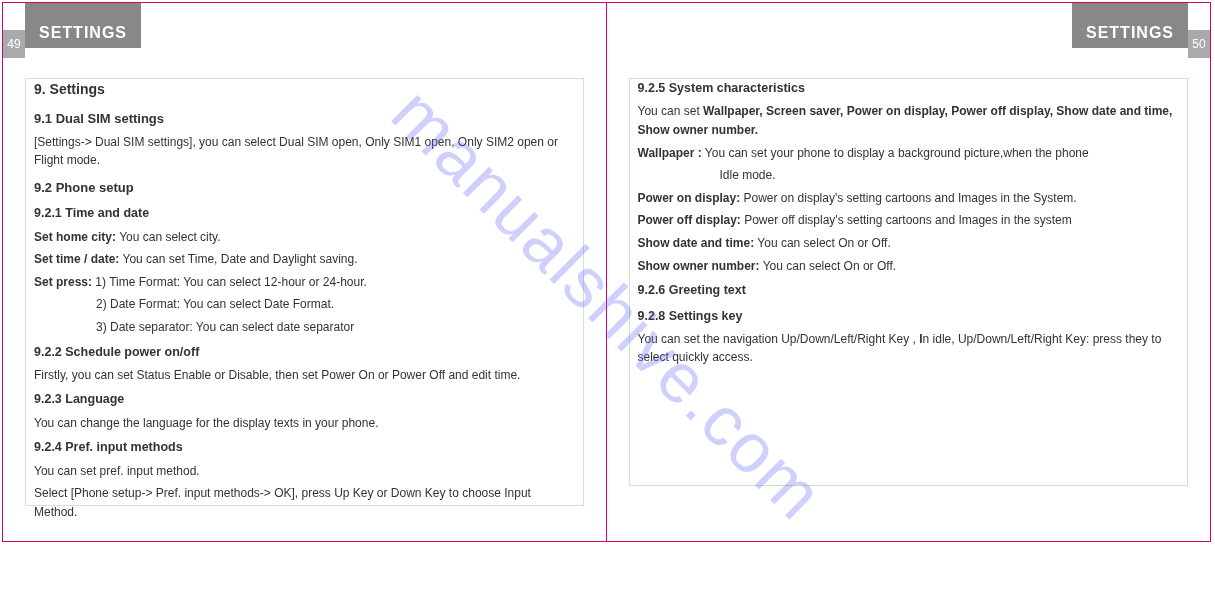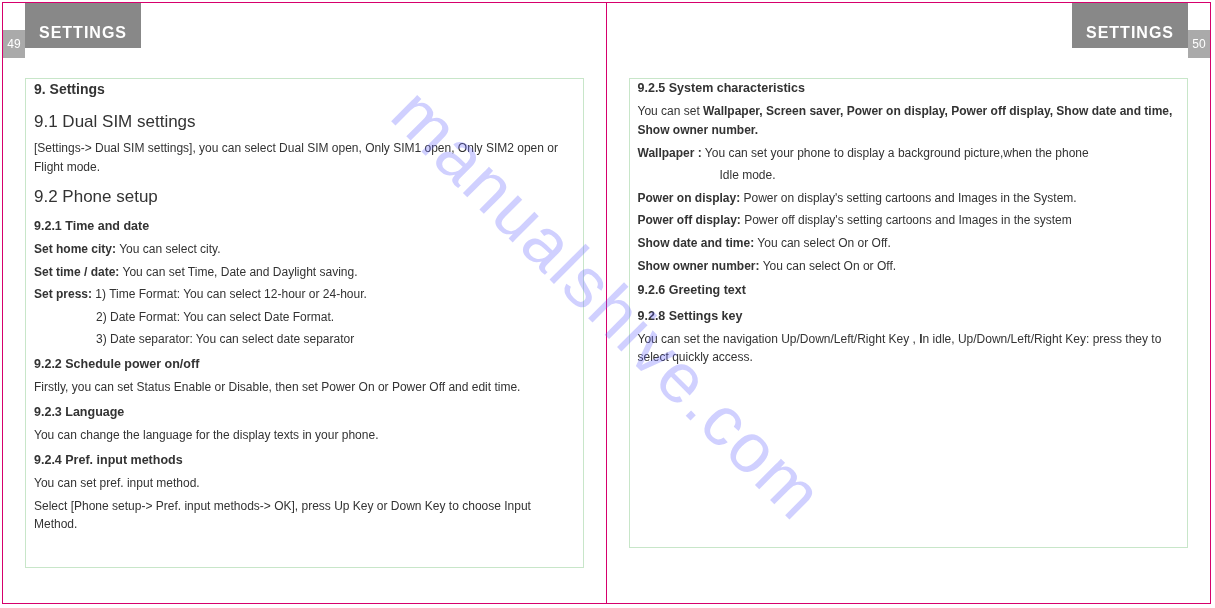--- a/index.html
+++ b/index.html
@@ -8,21 +8,21 @@
     font-size: 12px;
     color: #333;
     background: #fff;
     width: 1215px;
     height: 608px;
     position: relative;
   }
   .outer-frame {
     border: 1px solid #d6006c;
     width: 1209px;
-    height: 602px;
+    height: 540px;
     margin: 2px;
     position: relative;
     display: flex;
     align-items: center;
   }
   .page {
     width: 50%;
     height: 100%;
     border-right: 1px solid #d6006c;
     position: relative;
@@ -61,21 +61,21 @@
     left: 22px;
     right: 22px;
     border: 1px solid #c8e6c9;
     padding: 0 8px;
     line-height: 1.55;
     color: #333;
   }
   .content-box.left-box { bottom: 35px; }
   .content-box.right-box { bottom: 55px; }
   h2 { font-size: 14px; font-weight: bold; margin-bottom: 6px; }
-  h3 { font-size: 17px; font-weight: normal; margin: 8px 0 3px 0; }
+  h3 { font-size: 13px; font-weight: bold; margin: 8px 0 3px 0; }
   h4 { font-size: 12.5px; font-weight: bold; margin: 6px 0 2px 0; }
   p { margin: 4px 0; font-size: 12px; }
   .indent { padding-left: 62px; }
   .indent-w { padding-left: 70px; }
   .indent-ss { padding-left: 82px; }
   b { font-weight: bold; }
   .watermark {
     position: absolute;
     top: 50%;
     left: 50%;

